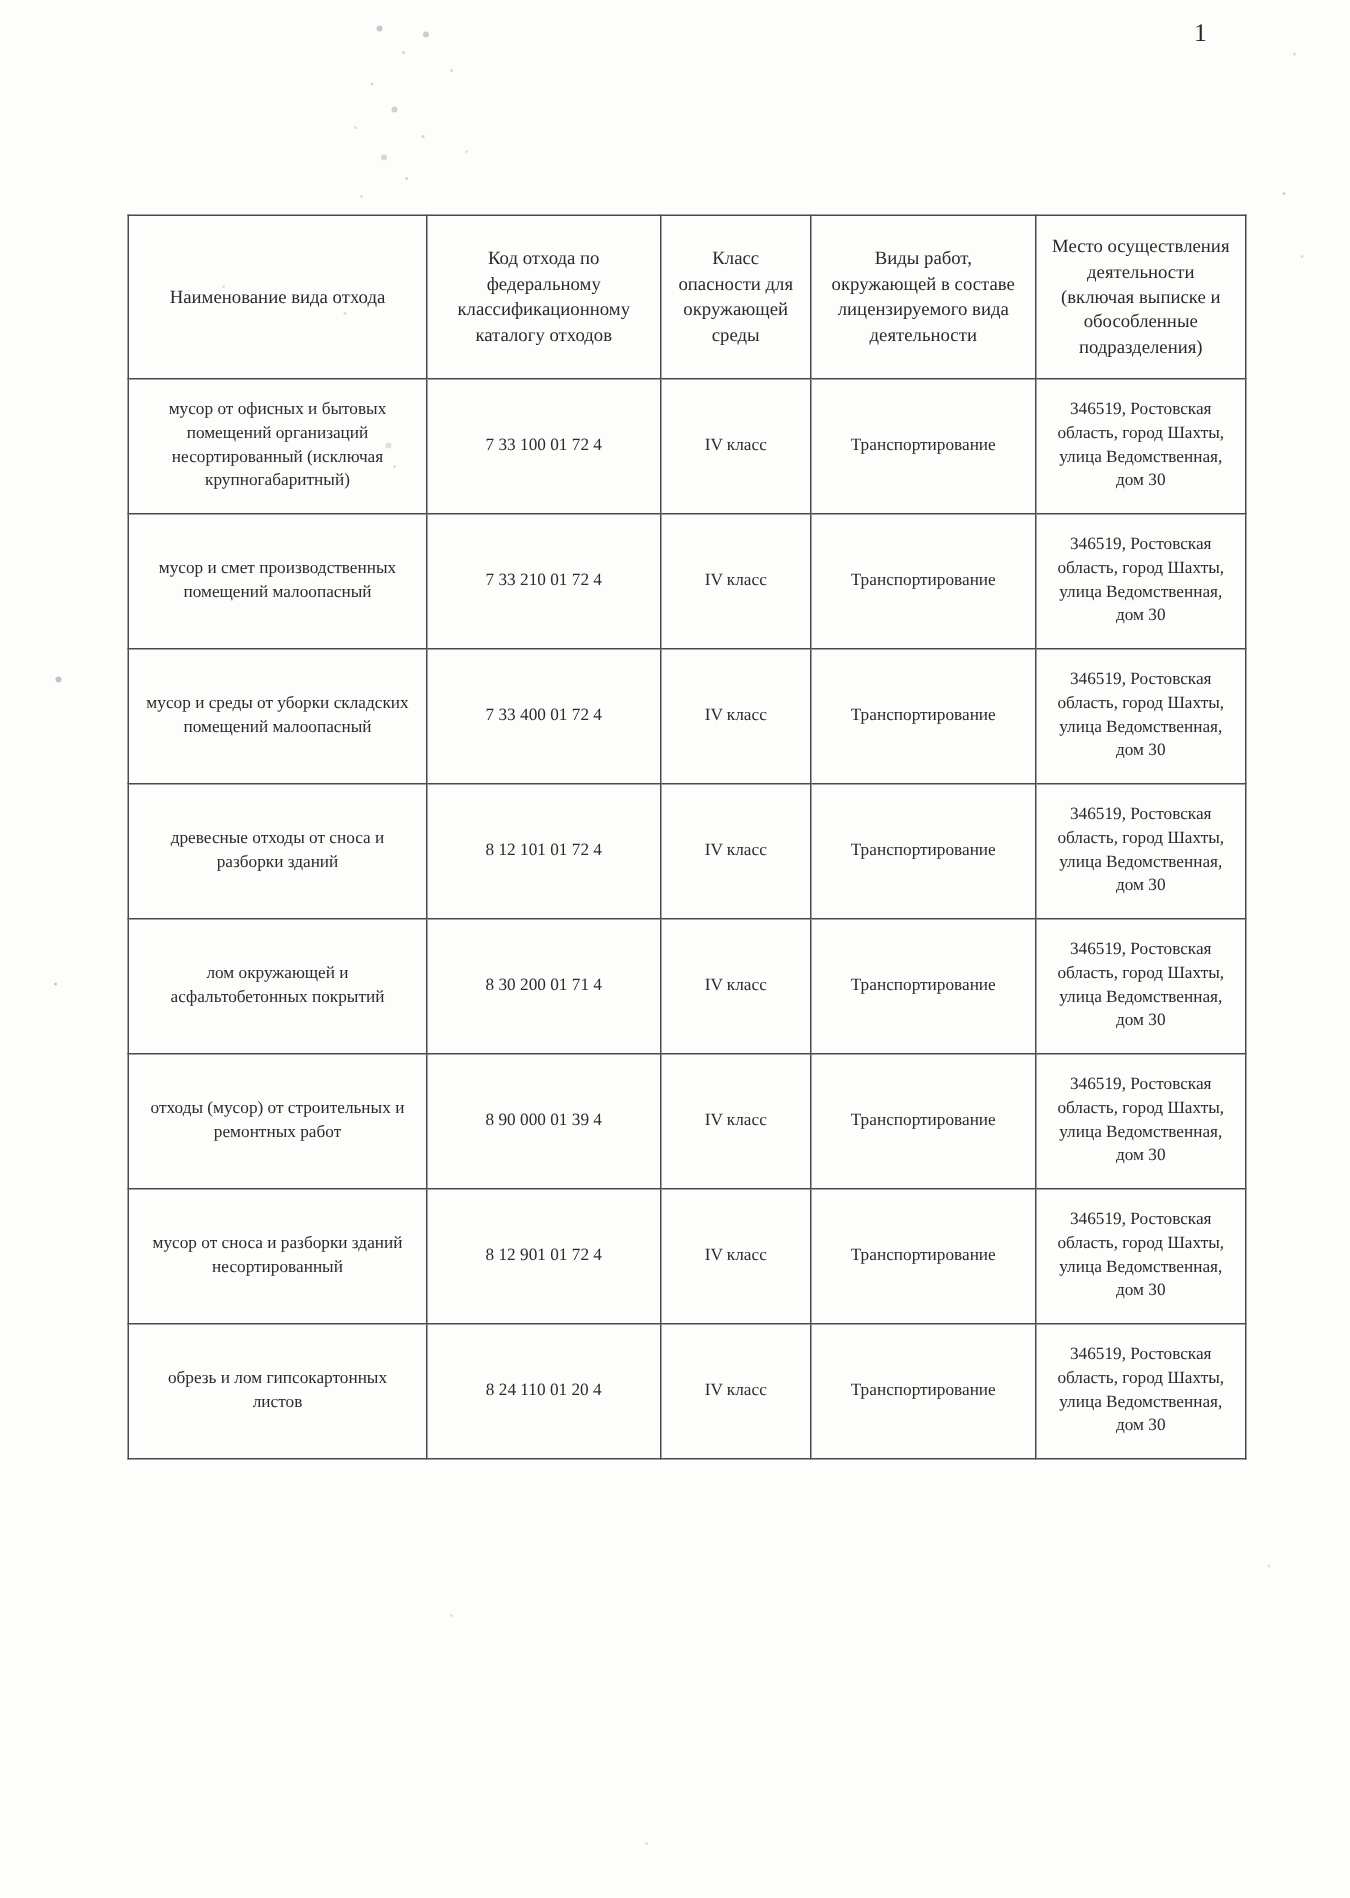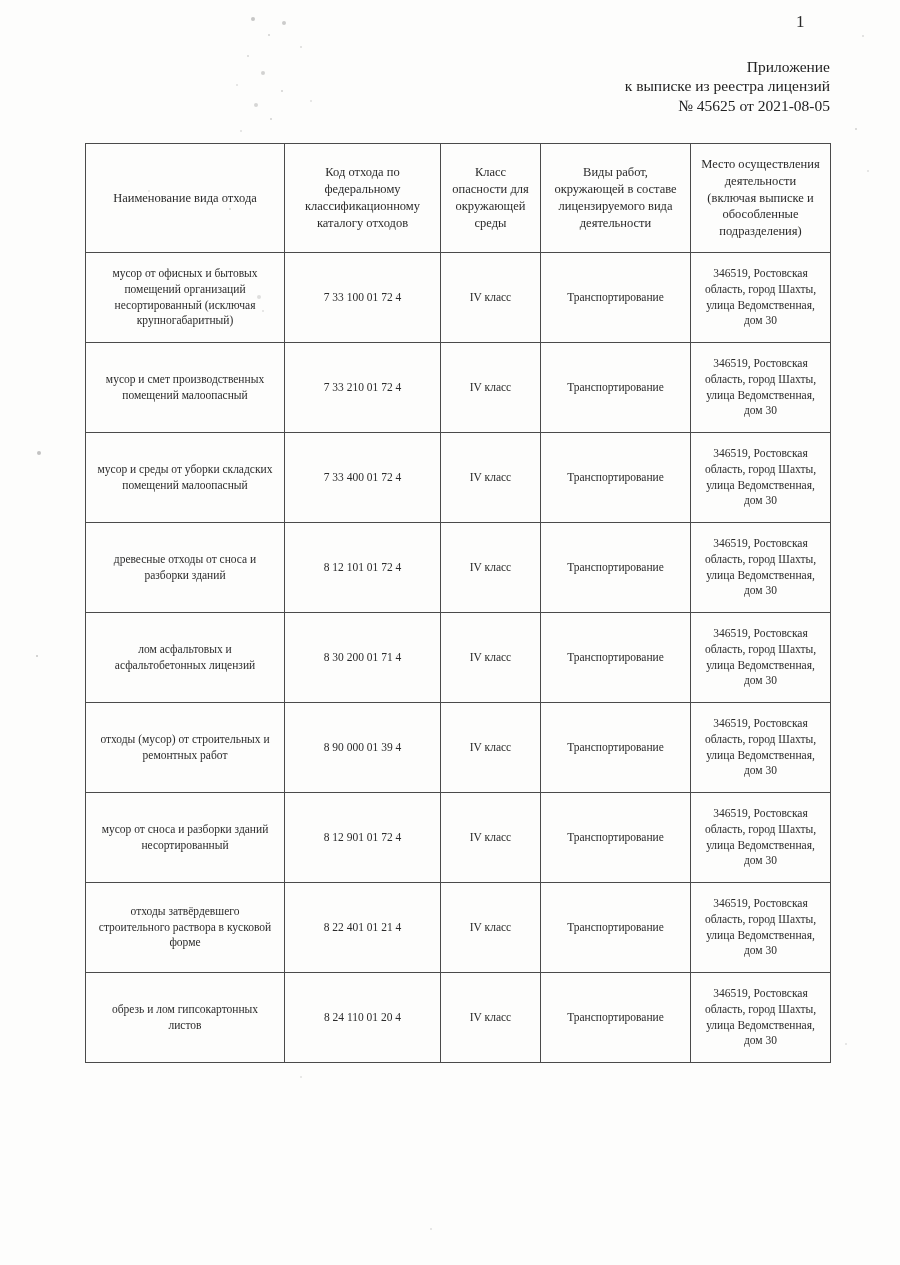--- a/index.html
+++ b/index.html
@@ -101,25 +101,20 @@
 </style>
 </head>
 <body>
 
 <div class="page">
 
   <div class="noise"></div>
 
   <div class="page-number">1</div>
 
-  <div class="doc-header">
-    <div>Приложение</div>
-    <div>к выписке из реестра лицензий</div>
-    <div>№ 45625 от 2021-08-05</div>
-  </div>
 
   <table class="waste-table">
     <colgroup>
       <col class="c1">
         <col class="c2">
         <col class="c3">
         <col class="c4">
         <col class="c5">
     </colgroup>
     <thead>
@@ -154,47 +149,40 @@
         <td>346519, Ростовская область, город Шахты, улица Ведомственная, дом 30</td>
       </tr>
       <tr style="height:85px;">
         <td>древесные отходы от сноса и разборки зданий</td>
         <td>8 12 101 01 72 4</td>
         <td>IV класс</td>
         <td>Транспортирование</td>
         <td>346519, Ростовская область, город Шахты, улица Ведомственная, дом 30</td>
       </tr>
       <tr style="height:84px;">
-        <td>лом асфальтовых и асфальтобетонных лицензий</td>
+        <td>лом окружающей и асфальтобетонных покрытий</td>
         <td>8 30 200 01 71 4</td>
         <td>IV класс</td>
         <td>Транспортирование</td>
         <td>346519, Ростовская область, город Шахты, улица Ведомственная, дом 30</td>
       </tr>
       <tr style="height:81px;">
         <td>отходы (мусор) от строительных и ремонтных работ</td>
         <td>8 90 000 01 39 4</td>
         <td>IV класс</td>
         <td>Транспортирование</td>
         <td>346519, Ростовская область, город Шахты, улица Ведомственная, дом 30</td>
       </tr>
       <tr style="height:83px;">
         <td>мусор от сноса и разборки зданий несортированный</td>
         <td>8 12 901 01 72 4</td>
         <td>IV класс</td>
         <td>Транспортирование</td>
         <td>346519, Ростовская область, город Шахты, улица Ведомственная, дом 30</td>
       </tr>
-      <tr style="height:81px;">
-        <td>отходы затвёрдевшего строительного раствора в кусковой форме</td>
-        <td>8 22 401 01 21 4</td>
-        <td>IV класс</td>
-        <td>Транспортирование</td>
-        <td>346519, Ростовская область, город Шахты, улица Ведомственная, дом 30</td>
-      </tr>
       <tr style="height:79px;">
         <td>обрезь и лом гипсокартонных листов</td>
         <td>8 24 110 01 20 4</td>
         <td>IV класс</td>
         <td>Транспортирование</td>
         <td>346519, Ростовская область, город Шахты, улица Ведомственная, дом 30</td>
       </tr>
     </tbody>
   </table>
 

